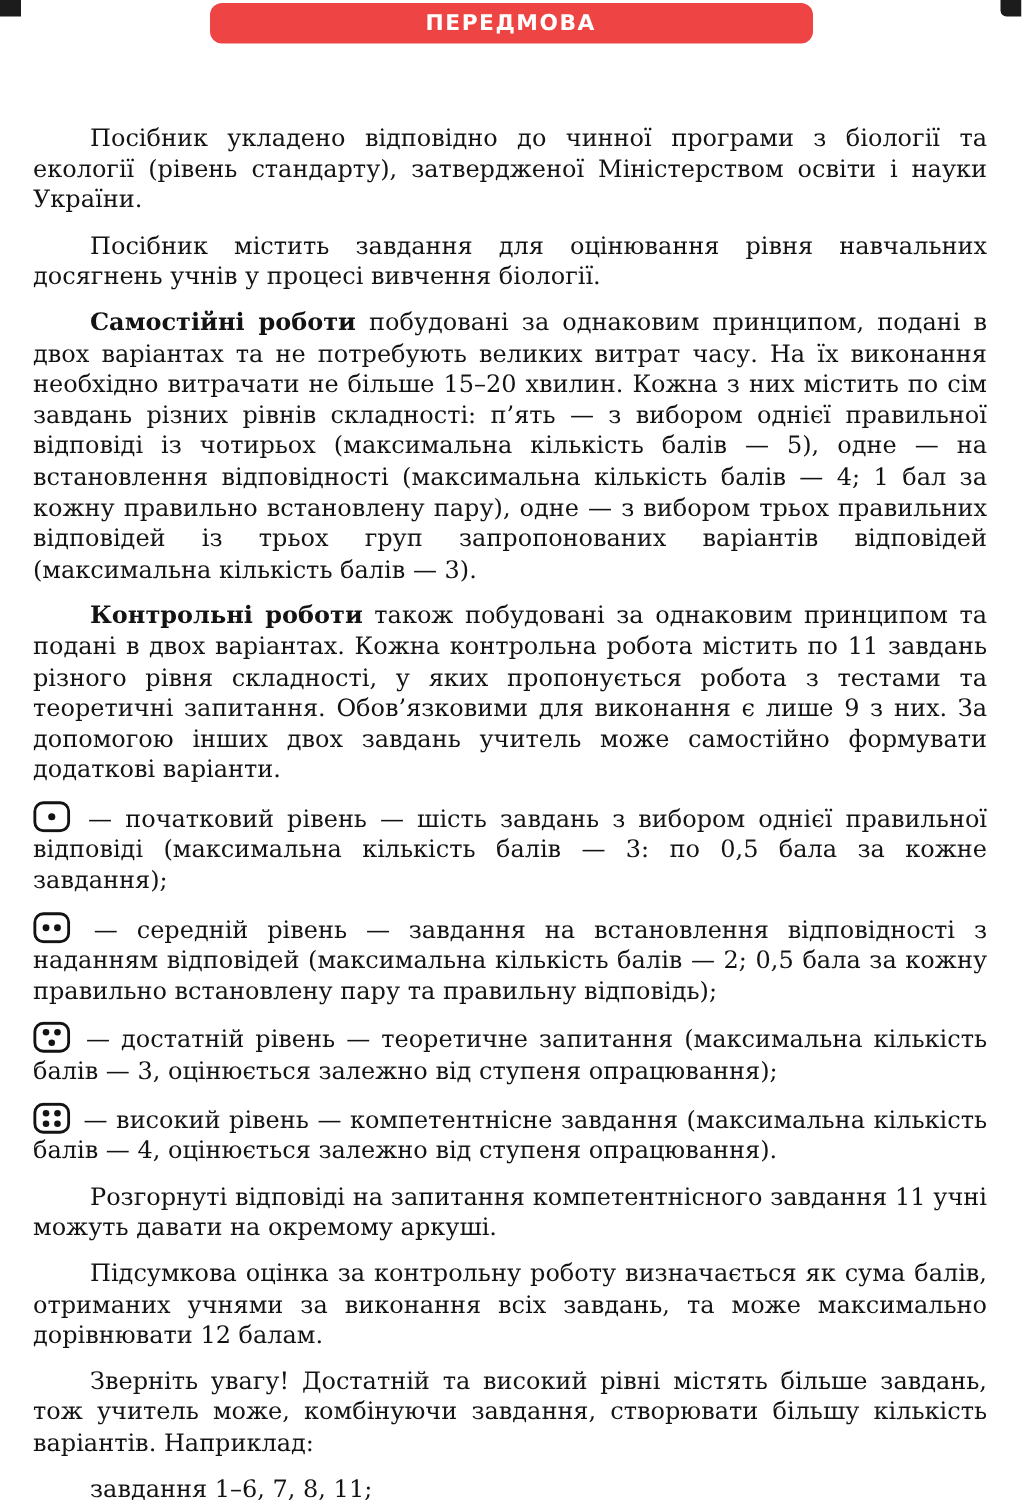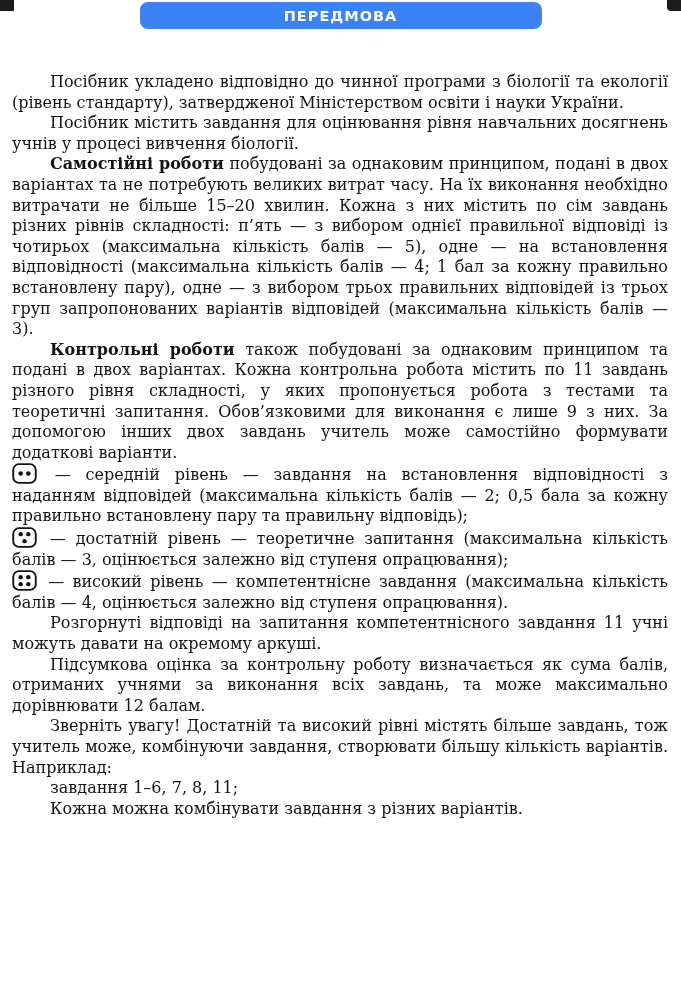--- a/index.html
+++ b/index.html
@@ -10,31 +10,31 @@
     color:#131313;
     position:relative;
     overflow:hidden;
   }
   .corner{position:absolute;top:0;width:14px;height:11px;background:#1c1c1c;}
   .corner.left{left:0;}
   .corner.right{right:0;border-bottom-left-radius:4px;}
   .header-pill{
     position:absolute;top:2px;left:50%;transform:translateX(-50%);
     width:402px;height:27px;
-    background:#3b82f6;color:#ffffff;
+    background:#ef4444;color:#ffffff;
     border-radius:8px;
     display:flex;align-items:center;justify-content:center;
     font-family:"DejaVu Sans","Liberation Sans",sans-serif;
     font-weight:bold;font-size:14.5px;letter-spacing:1px;
   }
   .content{
     position:absolute;top:72px;left:12px;right:13px;
     font-size:16px;line-height:20.6px;
   }
-  .content p{margin:0;text-align:justify;}
+  .content p{margin:10px;text-align:justify;}
   .content p.indent{text-indent:38px;}
   .content b{font-weight:bold;}
   .level{margin-top:6px;}
   .dice{
     display:inline-block;width:25px;height:21px;
     vertical-align:-4px;margin-right:3px;
   }
   .dice svg{display:block;width:100%;height:100%;}
 </style>
 </head>
@@ -51,20 +51,28 @@
 
   <p class="indent">Посібник укладено відповідно до чинної програми з біології та екології (рівень стандарту), затвердженої Міністерством освіти і науки України.</p>
 
   <p class="indent">Посібник містить завдання для оцінювання рівня навчальних досягнень учнів у процесі вивчення біології.</p>
 
   <p class="indent"><b>Самостійні роботи</b><span> побудовані за однаковим принципом, подані в двох варіантах та не потребують великих витрат часу. На їх виконання необхідно витрачати не більше 15–20 хвилин. Кожна з них містить по сім завдань різних рівнів складності: п’ять — з вибором однієї правильної відповіді із чотирьох (максимальна кількість балів — 5), одне — на встановлення відповідності (максимальна кількість балів — 4; 1 бал за кожну правильно встановлену пару), одне — з вибором трьох правильних відповідей із трьох груп запропонованих варіантів відповідей (максимальна кількість балів — 3).</span></p>
 
 
   <p class="indent"><b>Контрольні роботи</b><span> також побудовані за однаковим принципом та подані в двох варіантах. Кожна контрольна робота містить по 11 завдань різного рівня складності, у яких пропонується робота з тестами та теоретичні запитання. Обов’язковими для виконання є лише 9 з них. За допомогою інших двох завдань учитель може самостійно формувати додаткові варіанти.</span></p>
 
+  <p class="level">
+    <span class="dice">
+      <svg viewBox="0 0 26 22" xmlns="http://www.w3.org/2000/svg">
+        <rect x="1.2" y="1.2" width="23.6" height="19.6" rx="6" fill="#ffffff" stroke="#131313" stroke-width="2"></rect>
+        <circle cx="13" cy="11" r="2.5" fill="#131313"></circle>
+      </svg>
+    </span><span> — початковий рівень — шість завдань з вибором однієї правильної відповіді (максимальна кількість балів — 3: по 0,5 бала за кожне завдання);</span>
+  </p>
 
   <p class="level">
     <span class="dice">
       <svg viewBox="0 0 26 22" xmlns="http://www.w3.org/2000/svg">
         <rect x="1.2" y="1.2" width="23.6" height="19.6" rx="6" fill="#ffffff" stroke="#131313" stroke-width="2"></rect>
         <circle cx="9" cy="11" r="2.4" fill="#131313"></circle>
         <circle cx="17" cy="11" r="2.4" fill="#131313"></circle>
       </svg>
     </span><span> — середній рівень — завдання на встановлення відповідності з наданням відповідей (максимальна кількість балів — 2; 0,5 бала за кожну правильно встановлену пару та правильну відповідь);</span>
   </p>

